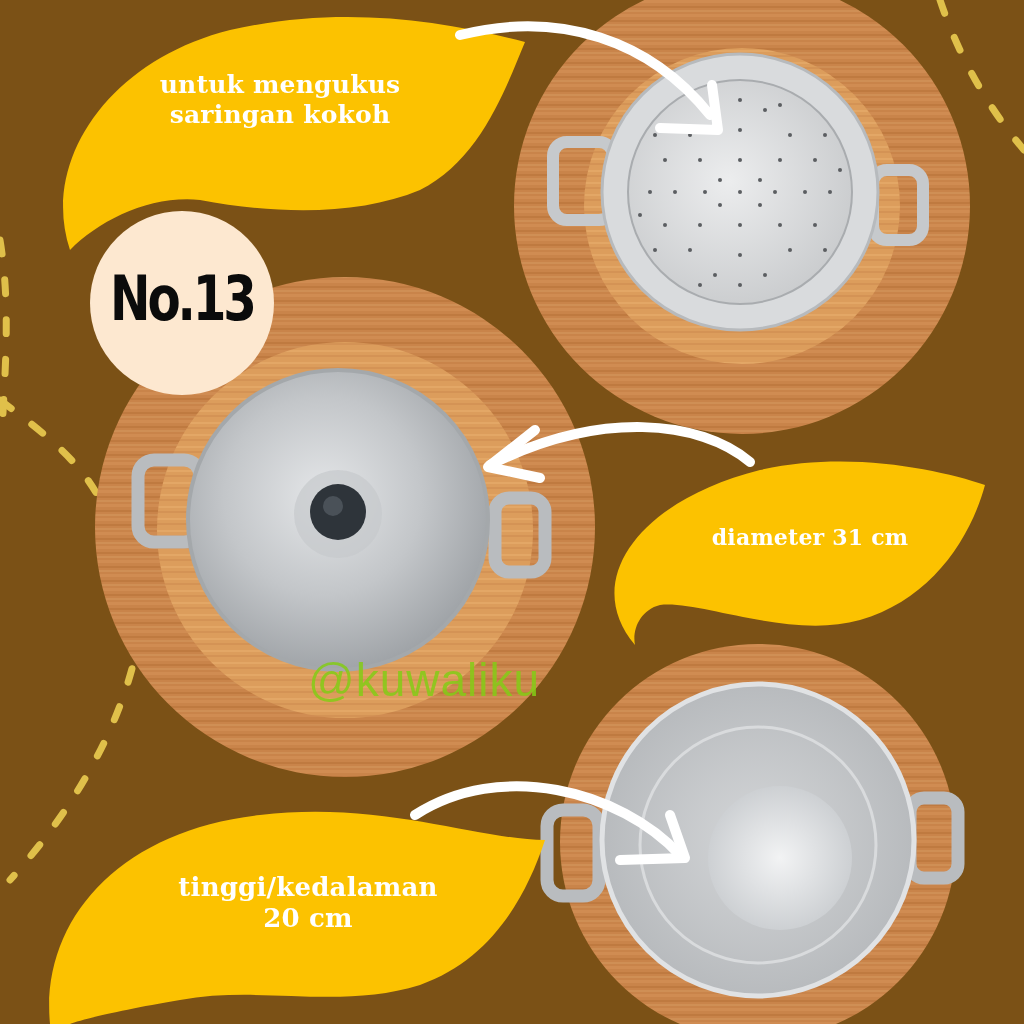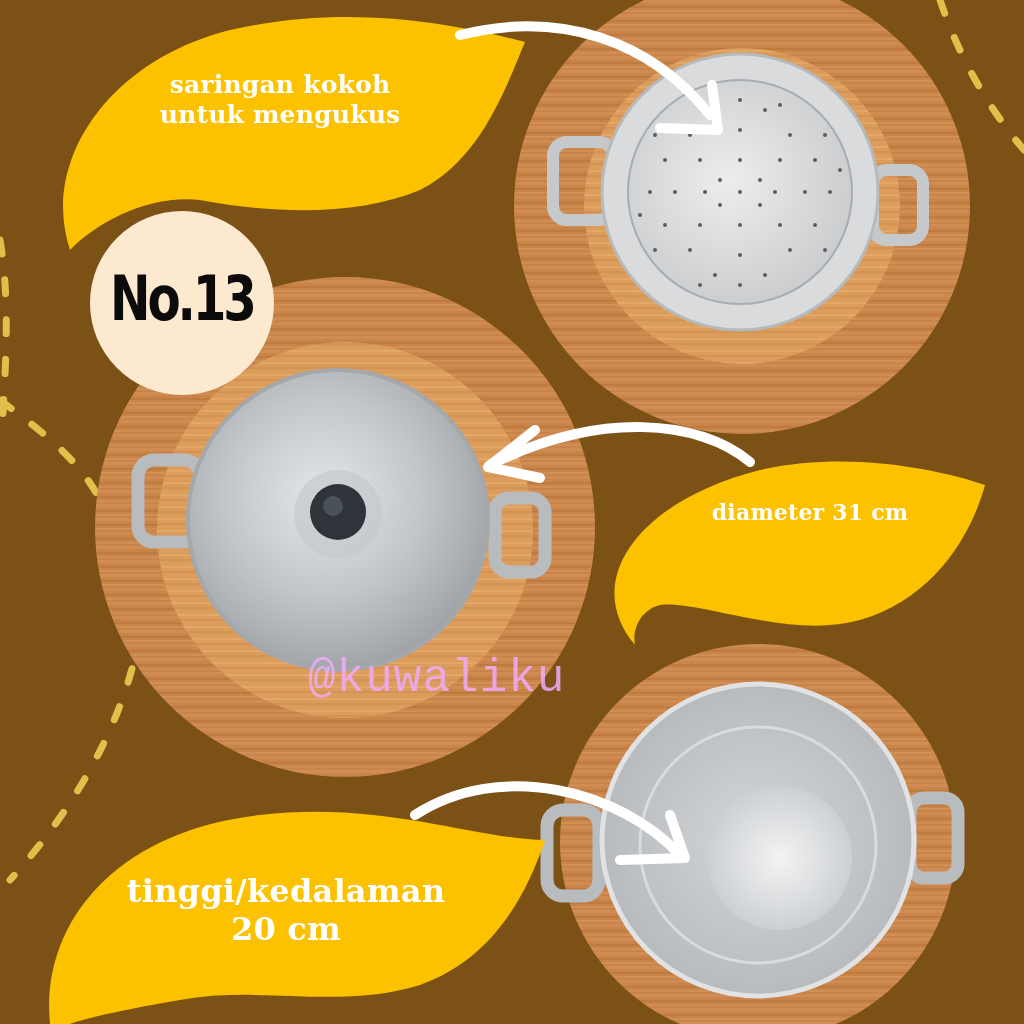--- a/index.html
+++ b/index.html
@@ -8,21 +8,21 @@
   .label-text {
     position: absolute; color: #ffffff; font-family: "DejaVu Serif", serif; font-weight: bold;
     text-align: center; line-height: 1.2; letter-spacing: 0.2px;
   }
   .badge-text {
     position: absolute; font-family: "DejaVu Sans", sans-serif; font-weight: bold; color: #0b0b0b;
     font-size: 62px; letter-spacing: -4px; transform: scaleX(0.78); transform-origin: center;
     text-align: center; width: 200px;
   }
   .watermark {
-    position: absolute; color: #f0abfc; opacity: 0.85; font-family: Liberation Mono, monospace;
+    position: absolute; color: #84cc16; opacity: 0.85; font-family: Liberation Sans, sans-serif;
     font-size: 46px; letter-spacing: 1px;
   }
 </style>
 </head>
 <body>
 
 <svg id="stage" width="1024" height="1024" viewBox="0 0 1024 1024" xmlns="http://www.w3.org/2000/svg">
   <defs>
     <pattern id="wood" patternUnits="userSpaceOnUse" width="400" height="14">
       <rect width="400" height="14" fill="#c9844a"></rect>
@@ -150,26 +150,26 @@
   </g>
   <g fill="none" stroke="#ffffff" stroke-width="10" stroke-linecap="round" stroke-linejoin="round">
     <path d="M415 815 C500 760 620 790 680 855"></path>
     <path d="M620 860 L685 858 L670 815"></path>
   </g>
 </svg>
 
 <div class="badge-text" style="left:82px; top:262px;">No.13</div>
 
 <div class="label-text" style="left:130px; top:70px; width:300px; font-size:25px;">
+  <div>untuk mengukus</div>
   <div>saringan kokoh</div>
-  <div>untuk mengukus</div>
 </div>
 
-<div class="label-text" style="left:670px; top:499px; width:280px; font-size:22px;">
+<div class="label-text" style="left:670px; top:524px; width:280px; font-size:22px;">
   <div>diameter 31 cm</div>
 </div>
 
-<div class="label-text" style="left:126px; top:872px; width:320px; font-size:32px;">
+<div class="label-text" style="left:148px; top:872px; width:320px; font-size:26px;">
   <div>tinggi/kedalaman</div>
   <div>20 cm</div>
 </div>
 
 <div class="watermark" style="left:308px; top:653px;">@kuwaliku</div>
 
 </body></html>

